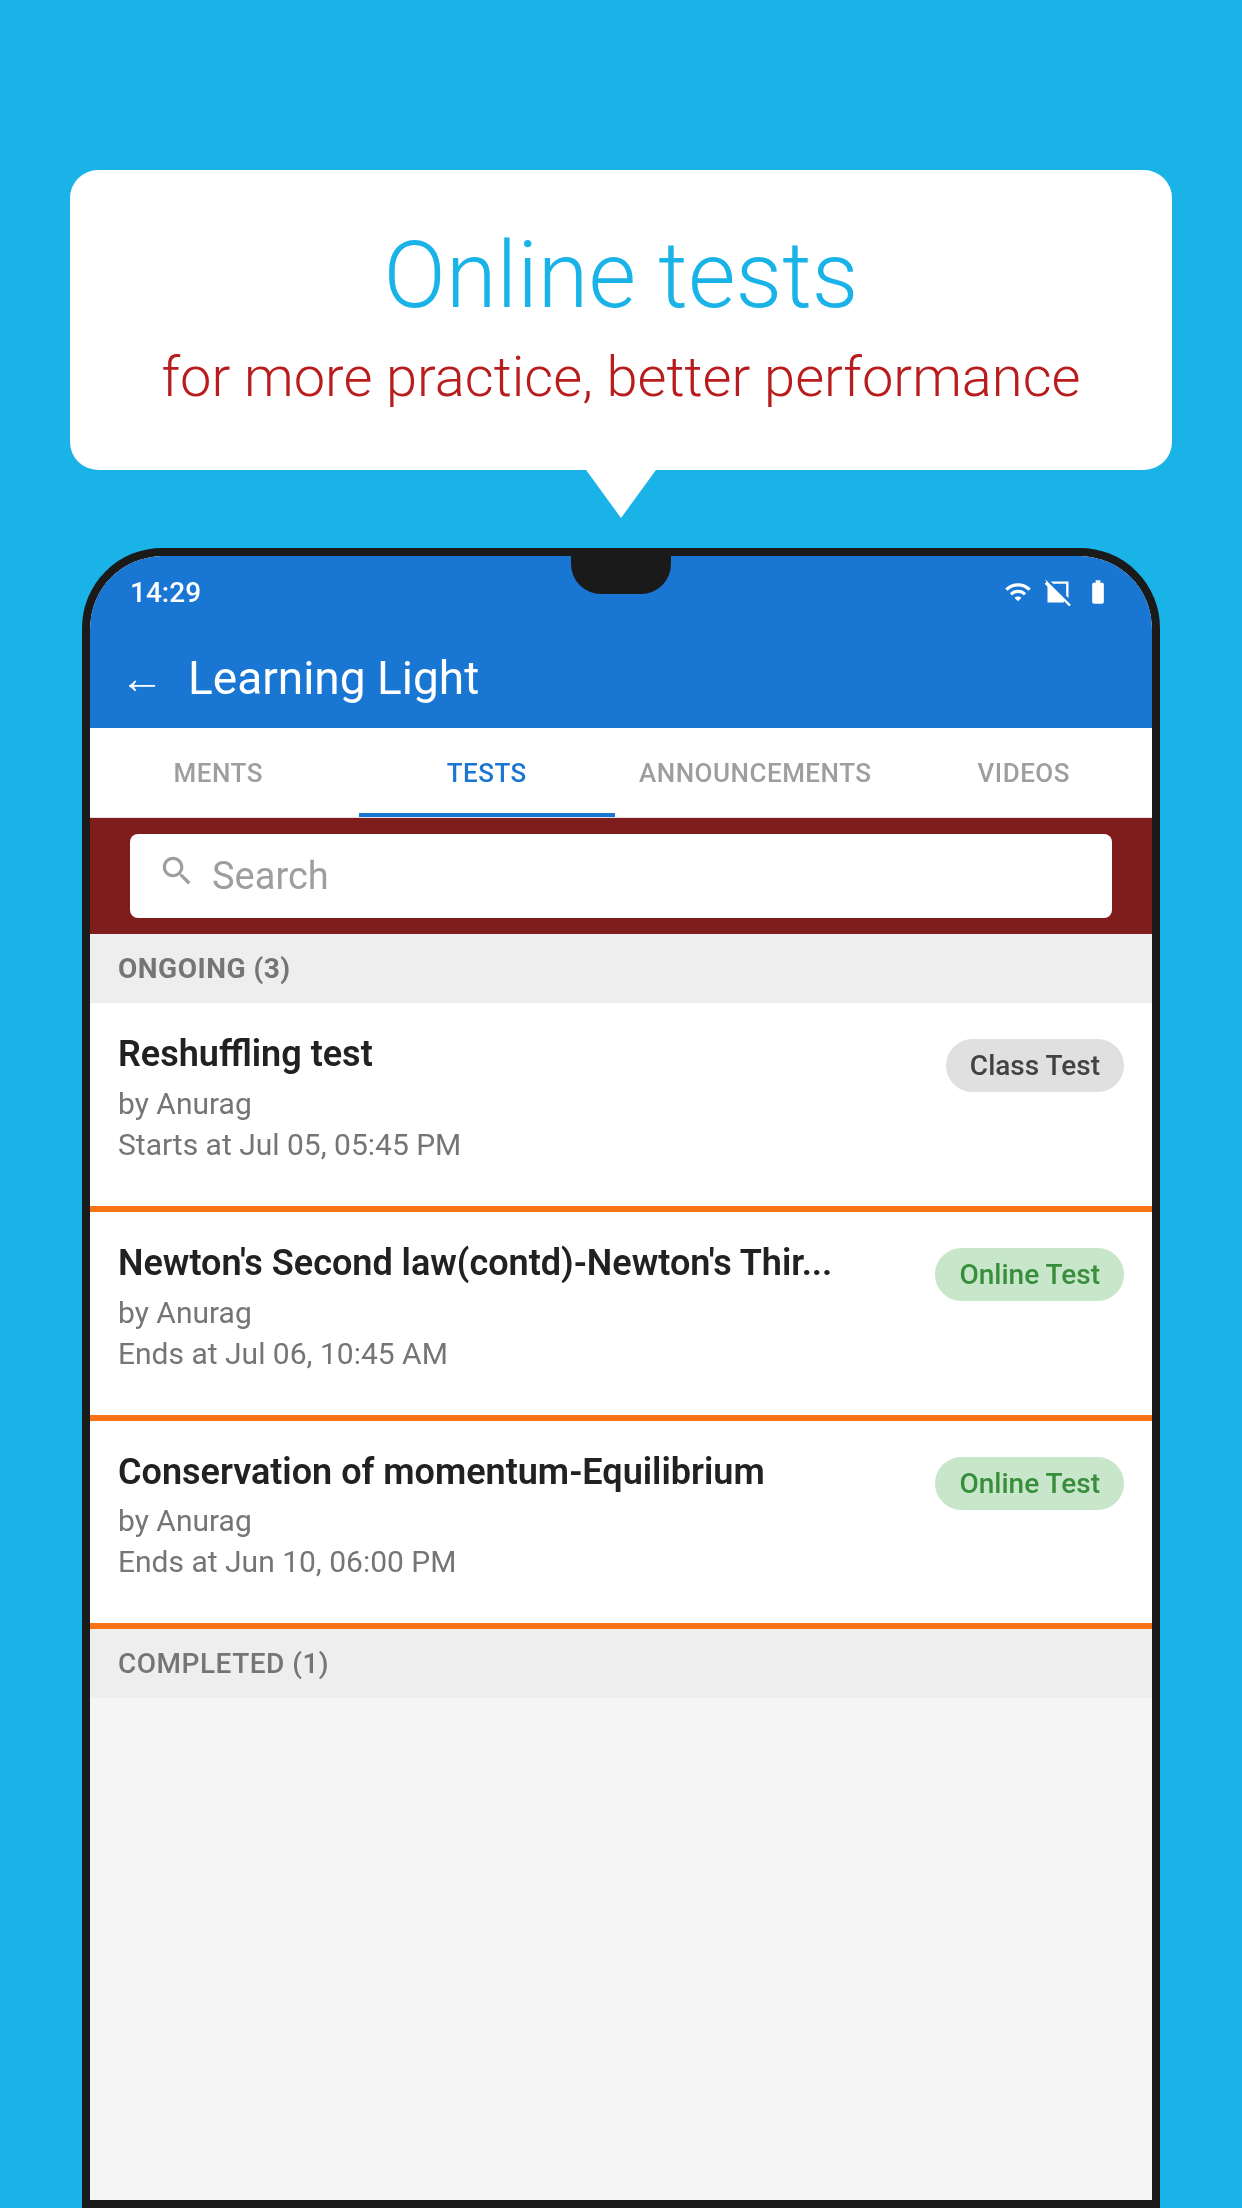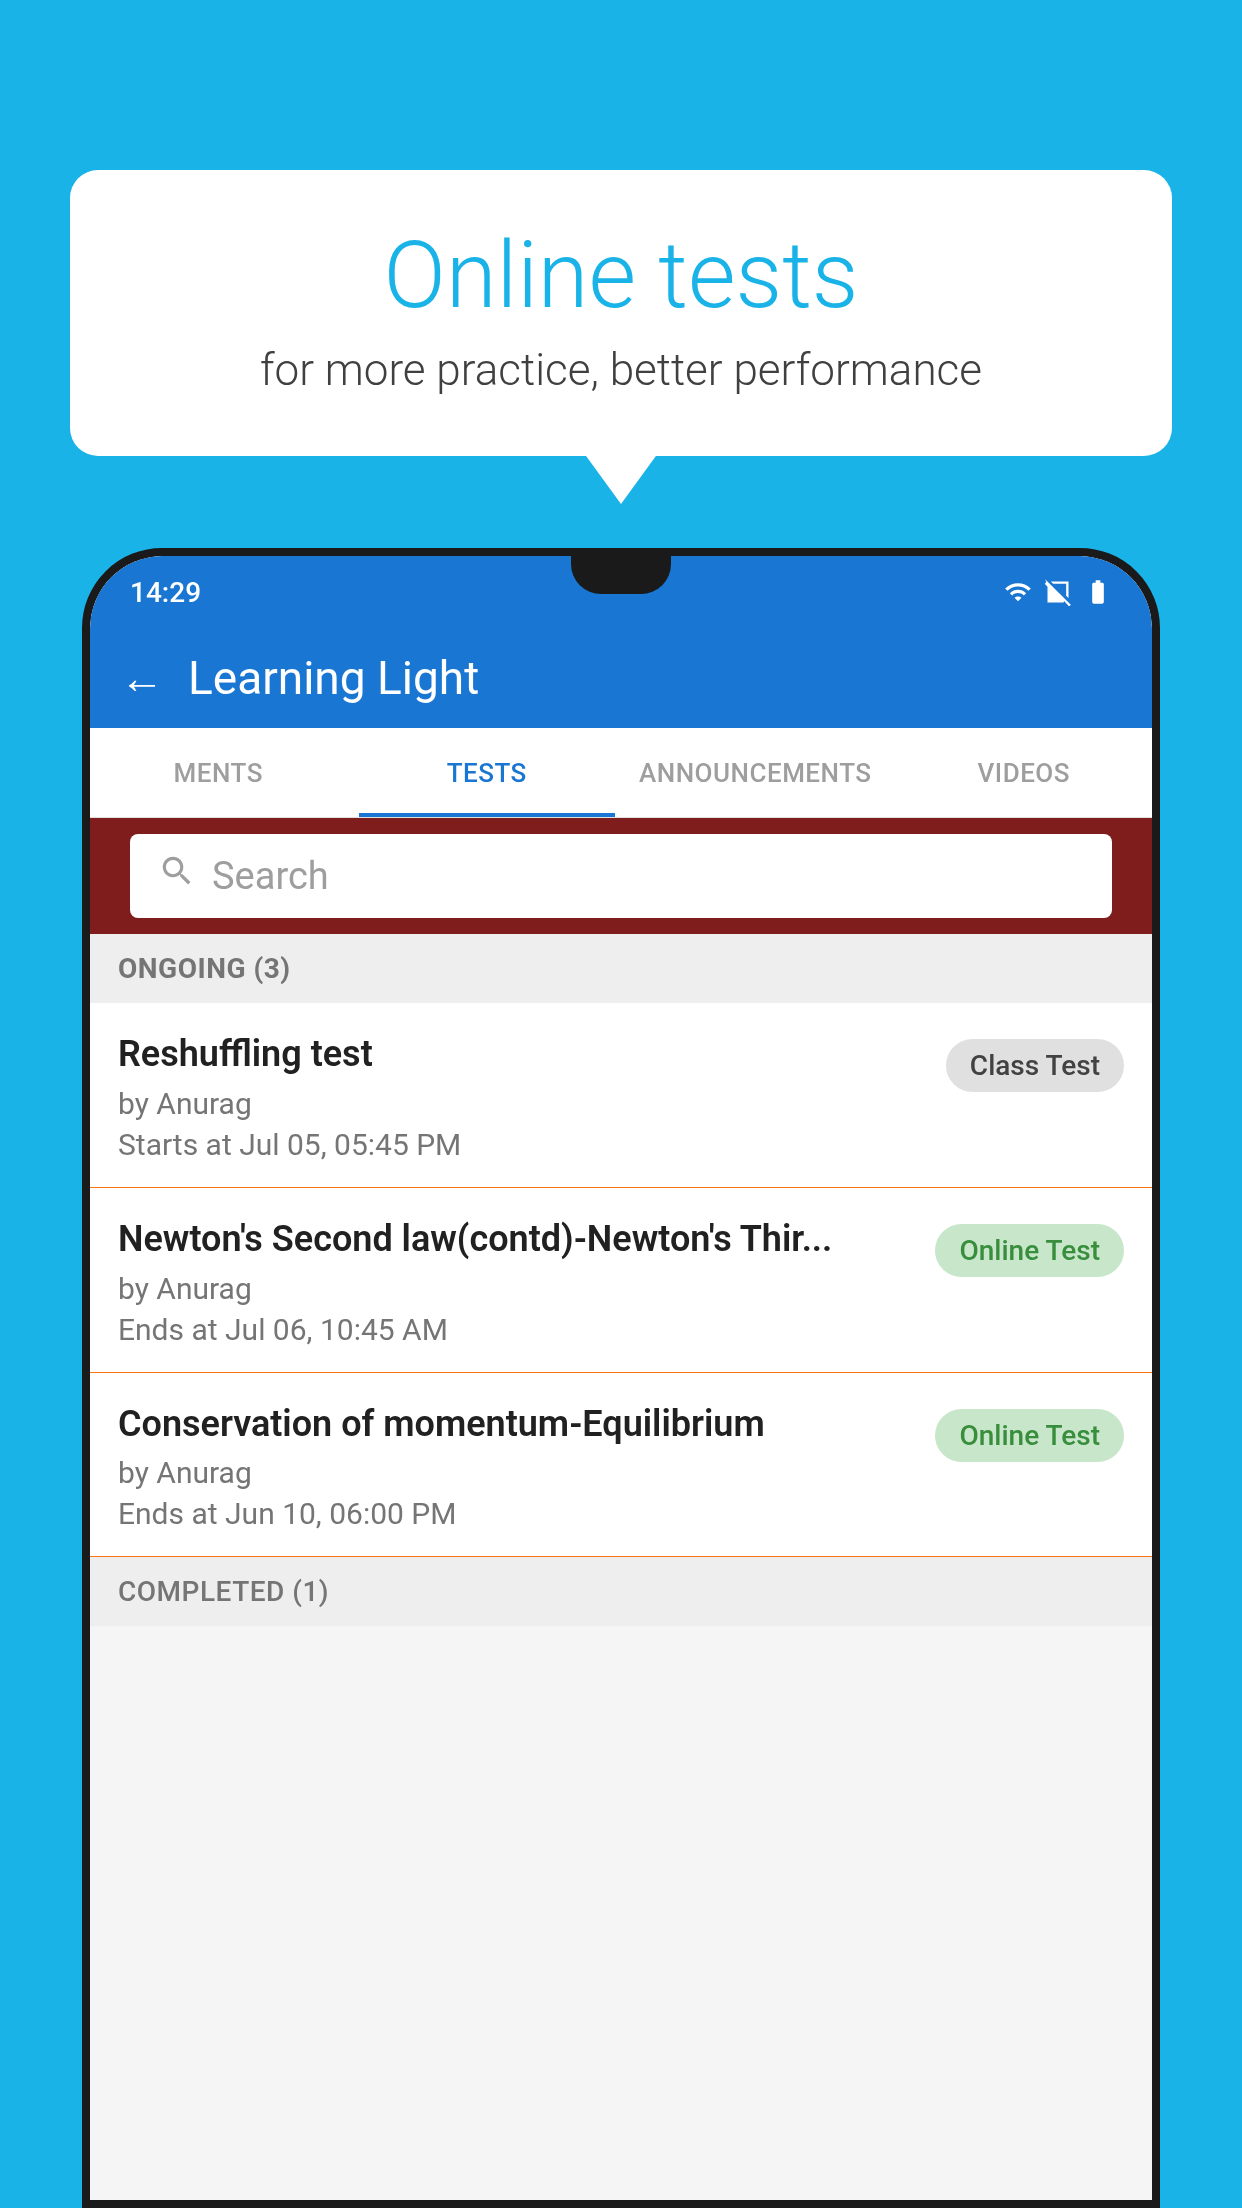--- a/index.html
+++ b/index.html
@@ -36,22 +36,22 @@
       border-right: 40px solid transparent;
       border-top: 55px solid #ffffff;
     }
     .bubble-title {
       font-size: 92px;
       font-weight: 300;
       color: #1ab3e8;
       line-height: 1.1;
     }
     .bubble-subtitle {
-      font-size: 44px;
-      color: #404040;
+      font-size: 56px;
+      color: #b91c1c;
       margin-top: 18px;
       font-weight: 300;
     }
 
     
     .phone {
       position: absolute;
       top: 548px;
       left: 82px;
       right: 82px;
@@ -212,25 +212,25 @@
       letter-spacing: 0.5px;
       text-transform: uppercase;
     }
 
     
     .test-list {
       background: #ffffff;
     }
 
     .test-item {
-      padding: 28px 28px 25px 28px;
+      padding: 28px 28px 44px 28px;
       display: flex;
       align-items: flex-start;
       justify-content: space-between;
-      border-bottom: 1px solid #f97316;
+      border-bottom: 6px solid #f97316;
       gap: 16px;
     }
 
     .test-info {
       flex: 1;
     }
 
     .test-name {
       font-size: 36px;
       font-weight: 600;

